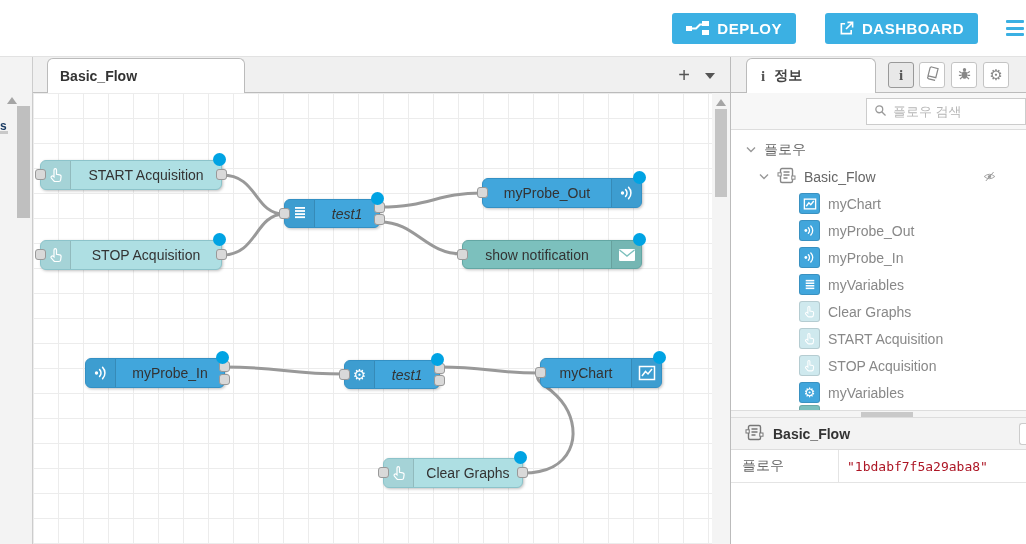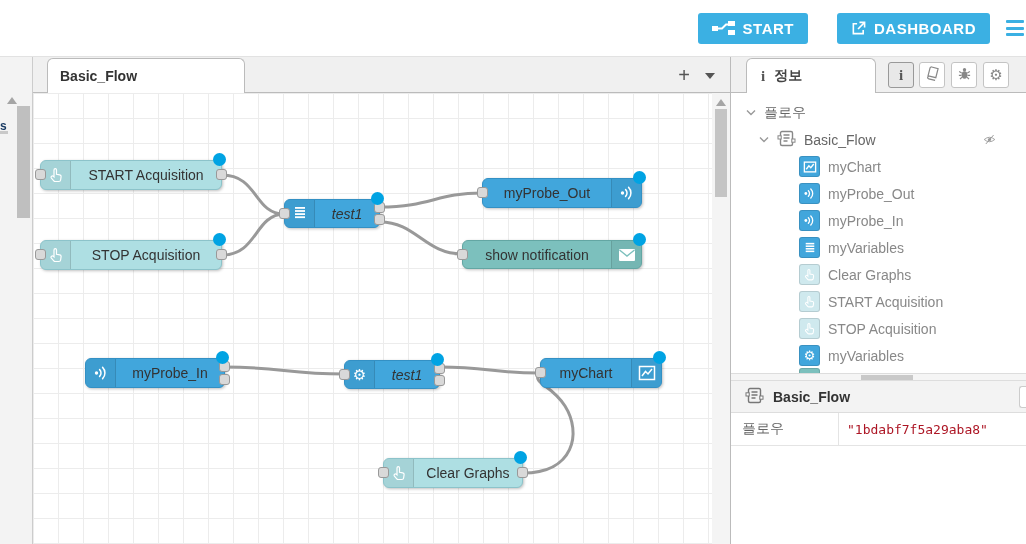--- a/index.html
+++ b/index.html
@@ -8,21 +8,21 @@
   .app { position:relative; width:1026px; height:544px; }
 
   
   .header { position:absolute; top:0; left:0; width:1026px; height:57px; background:#fff;
     display:flex; align-items:center; justify-content:flex-end; border-bottom:1px solid #e2e2e2; }
   .hdr-btn { height:31px; border:none; border-radius:3px; background:#3BB0E3; color:#fff;
     font-weight:bold; font-size:15px; letter-spacing:.5px; display:flex; align-items:center;
     gap:8px; padding:0 14px; cursor:pointer; }
   .hdr-btn svg { display:block; }
   .deploy { margin-right:29px; }
-  .dashboard { margin-right:16px; }
+  .dashboard { margin-right:28px; }
   .hamburger { width:18px; height:16px; margin-right:2px; display:flex; flex-direction:column;
     justify-content:space-between; cursor:pointer; }
   .hamburger div { height:3px; background:#3BB0E3; border-radius:1px; }
 
   
   .workspace { position:absolute; top:57px; left:0; width:1026px; height:487px; display:flex; }
 
   
   .palette { position:relative; width:33px; height:487px; background:#f3f3f3; border-right:1px solid #ccc; }
   .palette-frag { position:absolute; left:0; top:62px; font-size:12px; font-weight:bold; color:#1a3b63; }
@@ -132,21 +132,21 @@
   <div class="header">
     <button class="hdr-btn deploy">
       <span>
         <svg width="23" height="16" viewBox="0 0 23 16">
           <rect x="0" y="6" width="6" height="5" fill="#fff"></rect>
           <path d="M6 8.5 h4 l4 -4 h3" stroke="#fff" stroke-width="2" fill="none"></path>
           <rect x="16" y="1" width="7" height="5" fill="#fff"></rect>
           <rect x="16" y="10" width="7" height="5" fill="#fff"></rect>
         </svg>
       </span>
-      <span>START</span>
+      <span>DEPLOY</span>
     </button>
     <button class="hdr-btn dashboard">
       <span>
         <svg width="15" height="15" viewBox="0 0 16 16">
           <path d="M6.5 3 H2.5 v10.5 h10.5 V9.5" fill="none" stroke="#fff" stroke-width="1.7"></path>
           <path d="M9 1.5 h5.5 V7" fill="none" stroke="#fff" stroke-width="1.7"></path>
           <path d="M14 2 L7.5 8.5" stroke="#fff" stroke-width="1.7"></path>
         </svg>
       </span>
       <span>DASHBOARD</span>
@@ -340,20 +340,31 @@
               <circle cx="8" cy="4" r="1.8" fill="#888"></circle>
               <path d="M5 7.5 L2.3 5.8 M4.8 10 H2 M5.2 12 L3.2 14 M11 7.5 L13.7 5.8 M11.2 10 H14 M10.8 12 l2 2" stroke="#888" stroke-width="1.2" fill="none"></path>
             </svg>
           </span>
         </div>
         <div class="side-iconbtn" style="left:252px;">
           <span style="font-size:15px;">⚙</span>
         </div>
       </div>
 
+      <div class="search-row">
+        <div class="search-box">
+          <span>
+            <svg width="13" height="13" viewBox="0 0 14 14">
+              <circle cx="5.7" cy="5.7" r="3.7" fill="none" stroke="#999" stroke-width="1.4"></circle>
+              <line x1="8.6" y1="8.6" x2="12.4" y2="12.4" stroke="#999" stroke-width="1.4"></line>
+            </svg>
+          </span>
+          <input type="text" placeholder="플로우 검색" style="">
+        </div>
+      </div>
 
       <div class="tree">
 
         <div class="trow" style="top:6px; padding-left:15px;">
           <span class="chev">
             <svg width="10" height="7" viewBox="0 0 10 7">
                 <polyline points="1,1.5 5,5.5 9,1.5" fill="none" stroke="#999" stroke-width="1.4"></polyline>
               </svg>
           </span>
           <span class="tlabel" style="color:#666;">플로우</span>

